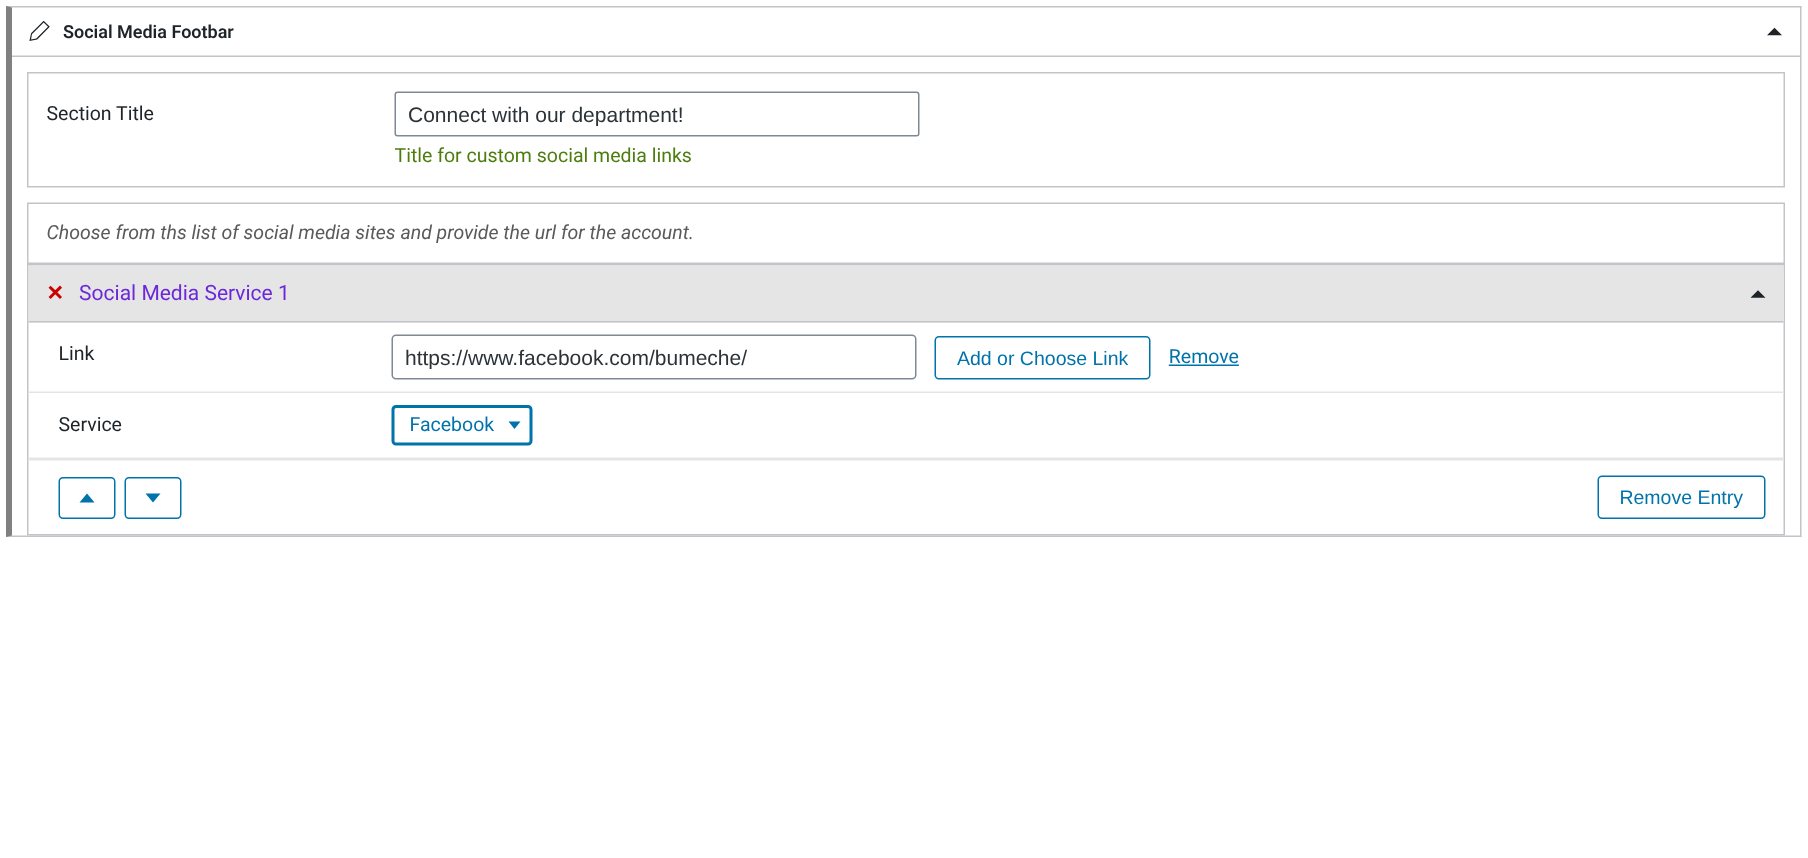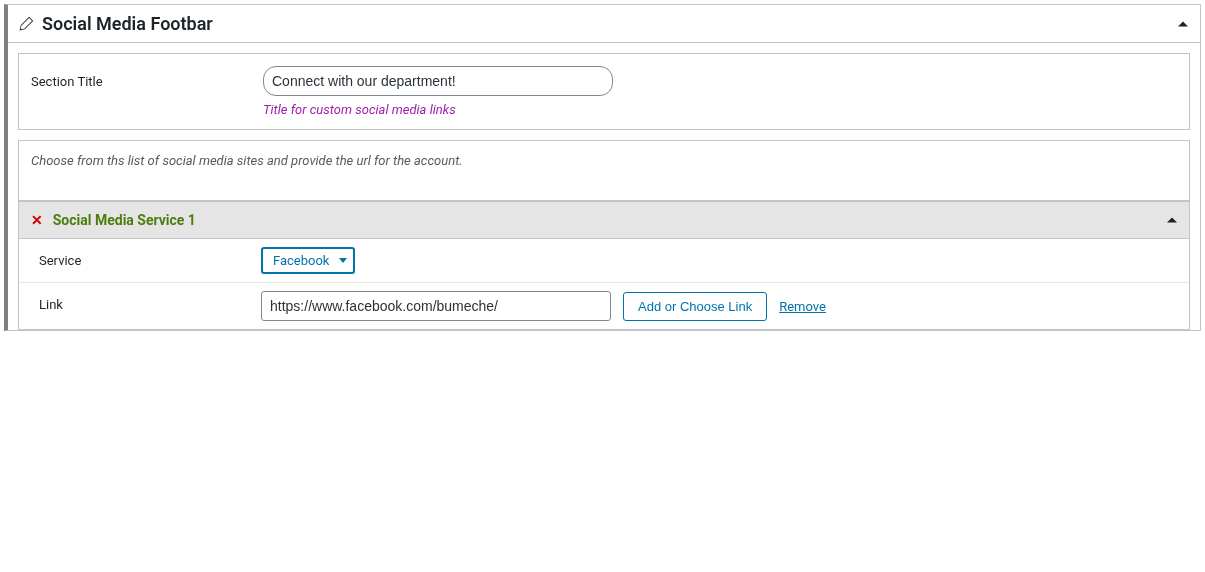--- a/index.html
+++ b/index.html
@@ -31,21 +31,21 @@
     }
     .pencil-icon {
       width: 16px;
       height: 16px;
       margin-right: 8px;
       display: inline-flex;
       align-items: center;
     }
     .header-title {
       font-weight: 600;
-      font-size: 18px;
+      font-size: 12px;
       color: #1d2327;
     }
     .collapse-triangle {
       position: absolute;
       right: 12px;
       top: 50%;
       transform: translateY(-50%);
       width: 0;
       height: 0;
       border-left: 5px solid transparent;
@@ -71,40 +71,38 @@
       color: #1d2327;
     }
     .field-control {
       flex: 1;
     }
     .text-input {
       width: 350px;
       padding: 6px 8px;
       font-size: 14px;
       border: 1px solid #7e8993;
-      border-radius: 13px;
+      border-radius: 2px;
       background: #fff;
       color: #2c3338;
     }
     .help-text {
-      font-style: italic;
-      color: #a21caf;
+      color: #4d7c0f;
       font-size: 13px;
       margin-top: 6px;
     }
     .description-panel {
       margin: 0 10px;
       border: 1px solid #c3c4c7;
       padding: 12px;
     }
     .description-panel p {
       font-style: italic;
       color: #5a5a5a;
       font-size: 13px;
-      margin-bottom: 20px;
     }
     .service-block {
       margin: 0 10px;
       border: 1px solid #c3c4c7;
     }
     .service-header {
       background: #e5e5e5;
       padding: 10px 12px;
       display: flex;
       align-items: center;
@@ -112,23 +110,23 @@
       border-bottom: 1px solid #c3c4c7;
     }
     .remove-x {
       color: #c00;
       font-weight: bold;
       font-size: 14px;
       margin-right: 10px;
       cursor: pointer;
     }
     .service-title {
-      font-weight: 700;
+      font-weight: 400;
       font-size: 14px;
-      color: #4d7c0f;
+      color: #6d28d9;
     }
     .collapse-triangle-dark {
       position: absolute;
       right: 12px;
       top: 50%;
       transform: translateY(-50%);
       width: 0;
       height: 0;
       border-left: 5px solid transparent;
       border-right: 5px solid transparent;
@@ -277,36 +275,46 @@
 
   <div class="service-block">
     <div class="service-header">
       <span class="remove-x">✕</span>
       <span class="service-title">Social Media Service 1</span>
       <span class="collapse-triangle-dark"></span>
     </div>
     <div class="service-body">
 
       <div class="service-field-row">
+        <div class="service-field-label">Link</div>
+        <div class="service-field-control">
+          <input type="text" class="link-input" value="https://www.facebook.com/bumeche/" style="">
+          <button class="btn-outline">Add or Choose Link</button>
+          <a class="link-remove">Remove</a>
+        </div>
+      </div>
+
+      <div class="service-field-row">
         <div class="service-field-label">Service</div>
         <div class="service-field-control">
           <div class="select-like">
             <span>Facebook</span>
             <span class="chevron-down"></span>
           </div>
         </div>
       </div>
 
-      <div class="service-field-row">
-        <div class="service-field-label">Link</div>
-        <div class="service-field-control">
-          <input type="text" class="link-input" value="https://www.facebook.com/bumeche/" style="">
-          <button class="btn-outline">Add or Choose Link</button>
-          <a class="link-remove">Remove</a>
-        </div>
+      <div class="service-footer">
+        <button class="arrow-btn">
+          <span class="chevron-up-blue"></span>
+        </button>
+        <button class="arrow-btn">
+          <span class="chevron-down-blue"></span>
+        </button>
+        <span class="spacer"></span>
+        <button class="btn-outline">Remove Entry</button>
       </div>
-
 
     </div>
   </div>
 
 
 </div>
 
 </body></html>

